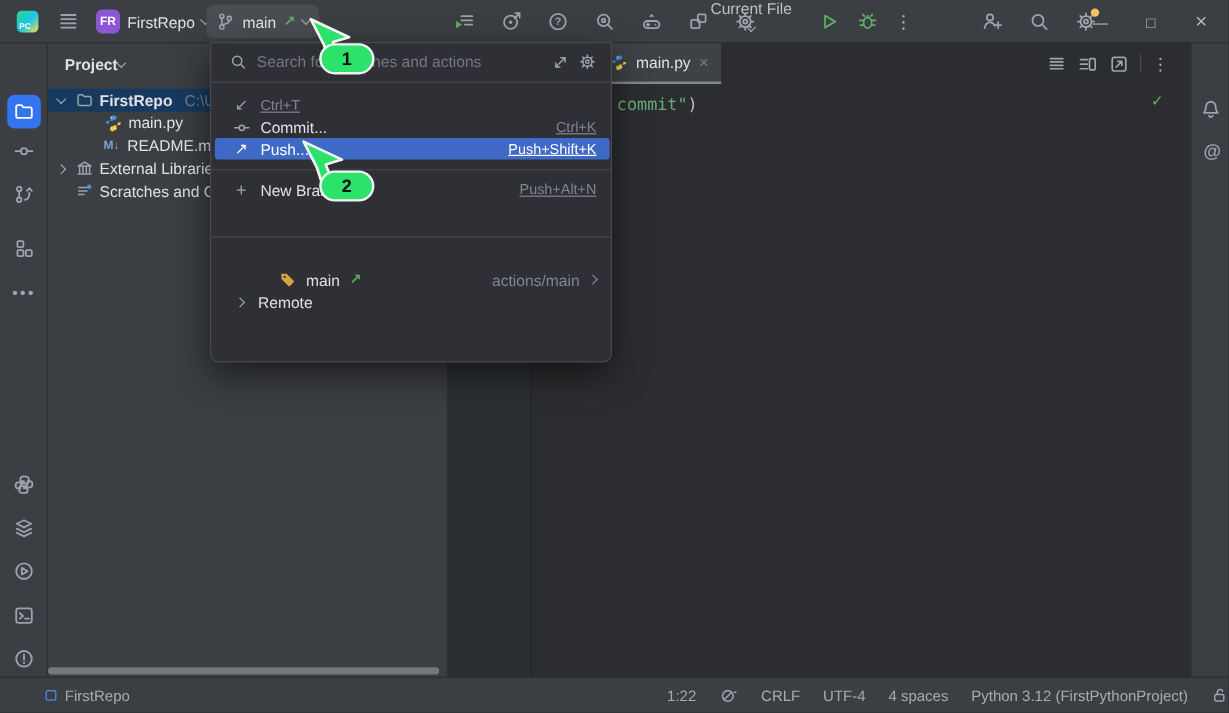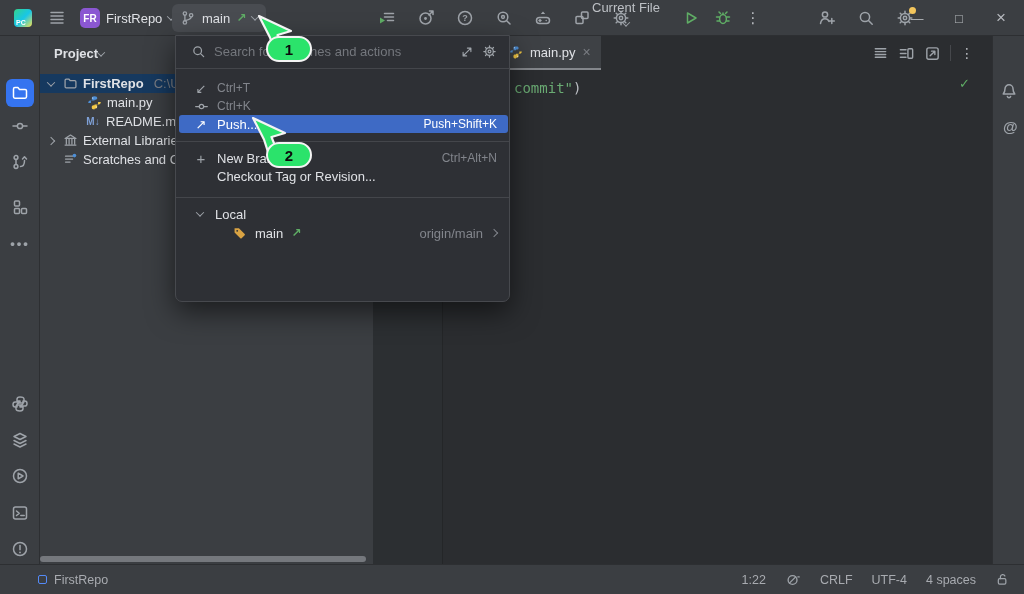--- a/index.html
+++ b/index.html
@@ -60,31 +60,31 @@
   .pn{color:#bcbec4;}
   .inspectok{position:absolute;left:586px;top:40px;color:var(--green);font-size:13px;font-weight:bold;}
   
   .rightstrip{left:992px;top:36px;width:32px;height:528px;background:var(--chrome);border-left:1px solid var(--chrome-brd);}
   .rs-ic{position:absolute;left:7px;}
   .ai-at{color:var(--muted);font-size:15px;font-weight:bold;}
   
   .statusbar{left:0;top:564px;width:1024px;height:30px;background:var(--chrome);border-top:1px solid var(--chrome-brd);display:flex;align-items:center;color:#a8abb0;font-size:12.5px;}
   .sb-left{display:flex;align-items:center;gap:7px;margin-left:38px;}
   .sb-sq{width:9px;height:9px;border:1.5px solid #548af7;border-radius:2px;}
-  .sb-right{margin-left:auto;display:flex;align-items:center;gap:19px;padding-right:14px;}
+  .sb-right{margin-left:auto;display:flex;align-items:center;gap:19px;}
   
   .popup{left:175px;top:35px;width:335px;height:267px;background:var(--popup);border:1px solid var(--popup-brd);border-radius:0 0 7px 7px;box-shadow:0 10px 28px rgba(0,0,0,.55);z-index:40;}
   .srow{position:absolute;left:0;top:0;width:100%;height:31px;display:flex;align-items:center;padding:0 12px 0 15px;gap:8px;}
   .sinput{flex:1;background:transparent;border:none;outline:none;color:var(--text);font-size:13px;font-family:inherit;}
   .sinput::placeholder{color:#74777d;}
   .psep{position:absolute;left:0;width:100%;height:1px;background:var(--sep);}
   .mitem{position:absolute;left:3px;width:329px;height:18px;display:flex;align-items:center;padding:0 11px 0 14px;gap:8px;border-radius:3px;}
   .mitem .mic{width:16px;display:flex;justify-content:center;color:var(--muted);font-size:13px;}
   .mitem .lbl{flex:1;}
-  .mitem .sc{color:#82858c;font-size:12px;}
+  .mitem .sc{color:#82858c;font-size:12px;text-decoration:underline;}
   .mitem.sel{background:var(--blue);}
   .mitem.sel .lbl,.mitem.sel .sc,.mitem.sel .mic{color:#fff;}
   .brow{position:absolute;left:0;width:335px;height:18px;display:flex;align-items:center;padding:0 14px 0 17px;gap:8px;}
   .track{color:#82858c;}
   
   .annot{z-index:60;}
   .abadge{width:46px;height:26px;border-radius:13px;background:var(--annot);border:2px solid #f4f4f4;color:#0c0c0c;font-weight:bold;font-size:15px;display:flex;align-items:center;justify-content:center;z-index:60;}
 </style>
 </head>
 <body>
@@ -389,20 +389,21 @@
     </div>
     <div class="sb-right">
       <span>1:22</span>
       <svg class="svgi" width="16" height="16" viewBox="0 0 18 18">
           <circle cx="8.5" cy="9" r="5"></circle>
           <path d="M5 12.5l7-7M14.5 5.5h1.5"></path>
         </svg>
       <span>CRLF</span>
       <span>UTF-4</span>
       <span>4 spaces</span>
+      <span>Python 3.12 (FirstPythonProject)</span>
       <svg class="svgi" width="15" height="15" viewBox="0 0 18 18">
           <rect x="4" y="8" width="9" height="6.5" rx="1.5"></rect>
           <path d="M6.5 8V5.8a2.8 2.8 0 0 1 5.4-1"></path>
         </svg>
     </div>
   </footer>
 
   <div class="abs popup">
     <div class="srow">
       <svg class="svgi" width="15" height="15" viewBox="0 0 18 18">
@@ -425,59 +426,56 @@
       <span class="mic">↙</span>
       <span class="sc">Ctrl+T</span>
     </div>
     <div class="mitem" style="top:61px;">
       <span class="mic">
           <svg class="svgi" width="15" height="15" viewBox="0 0 18 18">
             <circle cx="9" cy="9" r="2.6"></circle>
             <path d="M2 9h4.2M11.8 9H16"></path>
           </svg>
         </span>
+      <span class="lbl">Commit...</span>
       <span class="sc">Ctrl+K</span>
     </div>
     <div class="mitem sel" style="top:79px;">
       <span class="mic">↗</span>
       <span class="lbl">Push...</span>
       <span class="sc">Push+Shift+K</span>
     </div>
 
     <div class="psep" style="top:105px;"></div>
 
     <div class="mitem" style="top:113px;">
       <span class="mic" style="font-size:15px;">+</span>
       <span class="lbl">New Branch...</span>
-      <span class="sc">Ctrl+Alt+N</span>
-    </div>
-    <div class="mitem" style="top:131px;">
-      <span class="mic"></span>
-      <span class="lbl">Checkout Tag or Revision...</span>
+      <span class="sc">Push+Alt+N</span>
     </div>
 
     <div class="psep" style="top:161px;"></div>
 
-    <div class="brow" style="top:169px;">
-      <span class="chevslot">
-          <span class="cv cv-d"></span>
-        </span>
-      <span>Local</span>
-    </div>
     <div class="brow" style="top:188px;">
       <span style="width:32px;"></span>
       <svg width="14" height="14" viewBox="0 0 18 18">
           <path d="M2 2.8h5.6L15 10.2a1.2 1.2 0 0 1 0 1.7l-3.9 3.9a1.2 1.2 0 0 1-1.7 0L2 8.4z" fill="#d9a343"></path>
           <circle cx="5.4" cy="6.2" r="1.2" fill="#2e3035"></circle>
         </svg>
       <span>main</span>
       <span class="gl-green">↗</span>
       <span style="flex:1;"></span>
-      <span class="track">origin/main</span>
+      <span class="track">actions/main</span>
       <span class="cv cv-r" style="border-color:#82858c;"></span>
+    </div>
+    <div class="brow" style="top:207px;">
+      <span class="chevslot">
+          <span class="cv cv-r"></span>
+        </span>
+      <span>Remote</span>
     </div>
   </div>
 
   <svg class="abs annot" style="left:256px;top:14px;" width="42" height="42" viewBox="0 0 42 42">
     <path d="M3 2 L35 17 L21.5 21 L27.5 36 L19 39 L14 23.5 Z" fill="#2be36b" stroke="#f4f4f4" stroke-width="2.2" stroke-linejoin="round"></path>
   </svg>
   <div class="abs abadge" style="left:266px;top:36px;">1</div>
 
   <svg class="abs annot" style="left:250px;top:116px;" width="42" height="42" viewBox="0 0 42 42">
     <path d="M3 2 L35 17 L21.5 21 L27.5 36 L19 39 L14 23.5 Z" fill="#2be36b" stroke="#f4f4f4" stroke-width="2.2" stroke-linejoin="round"></path>

